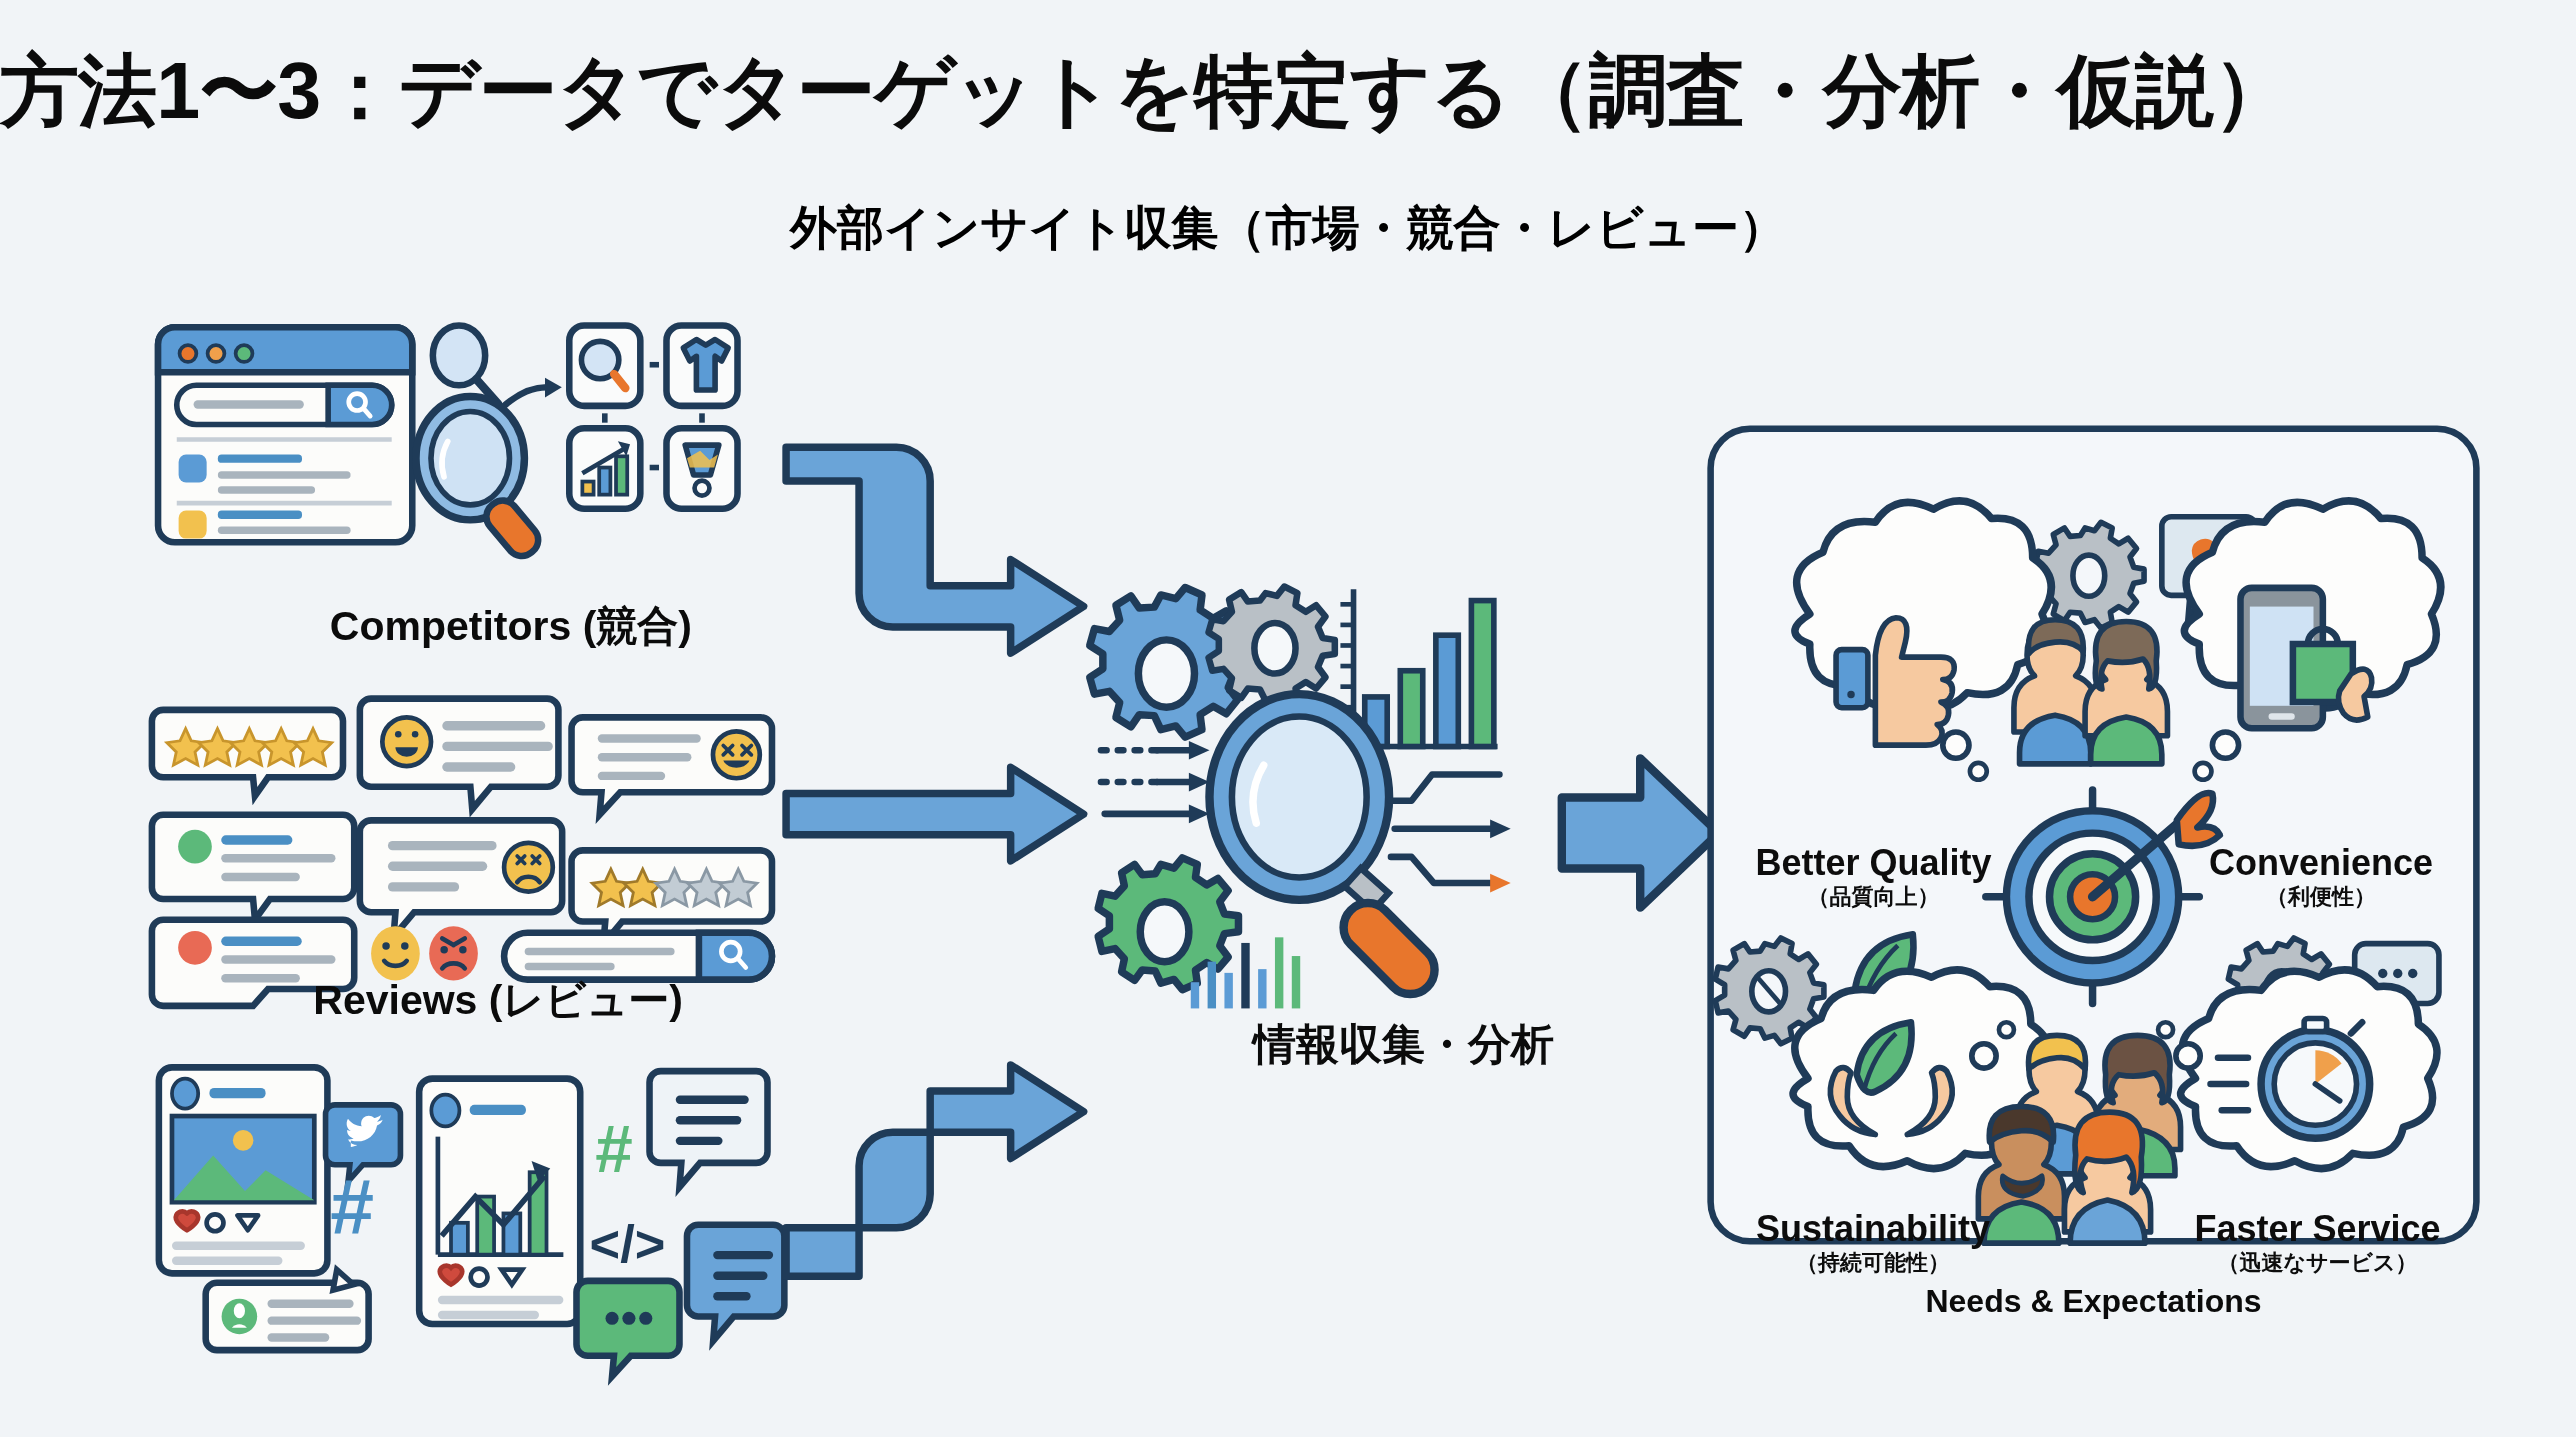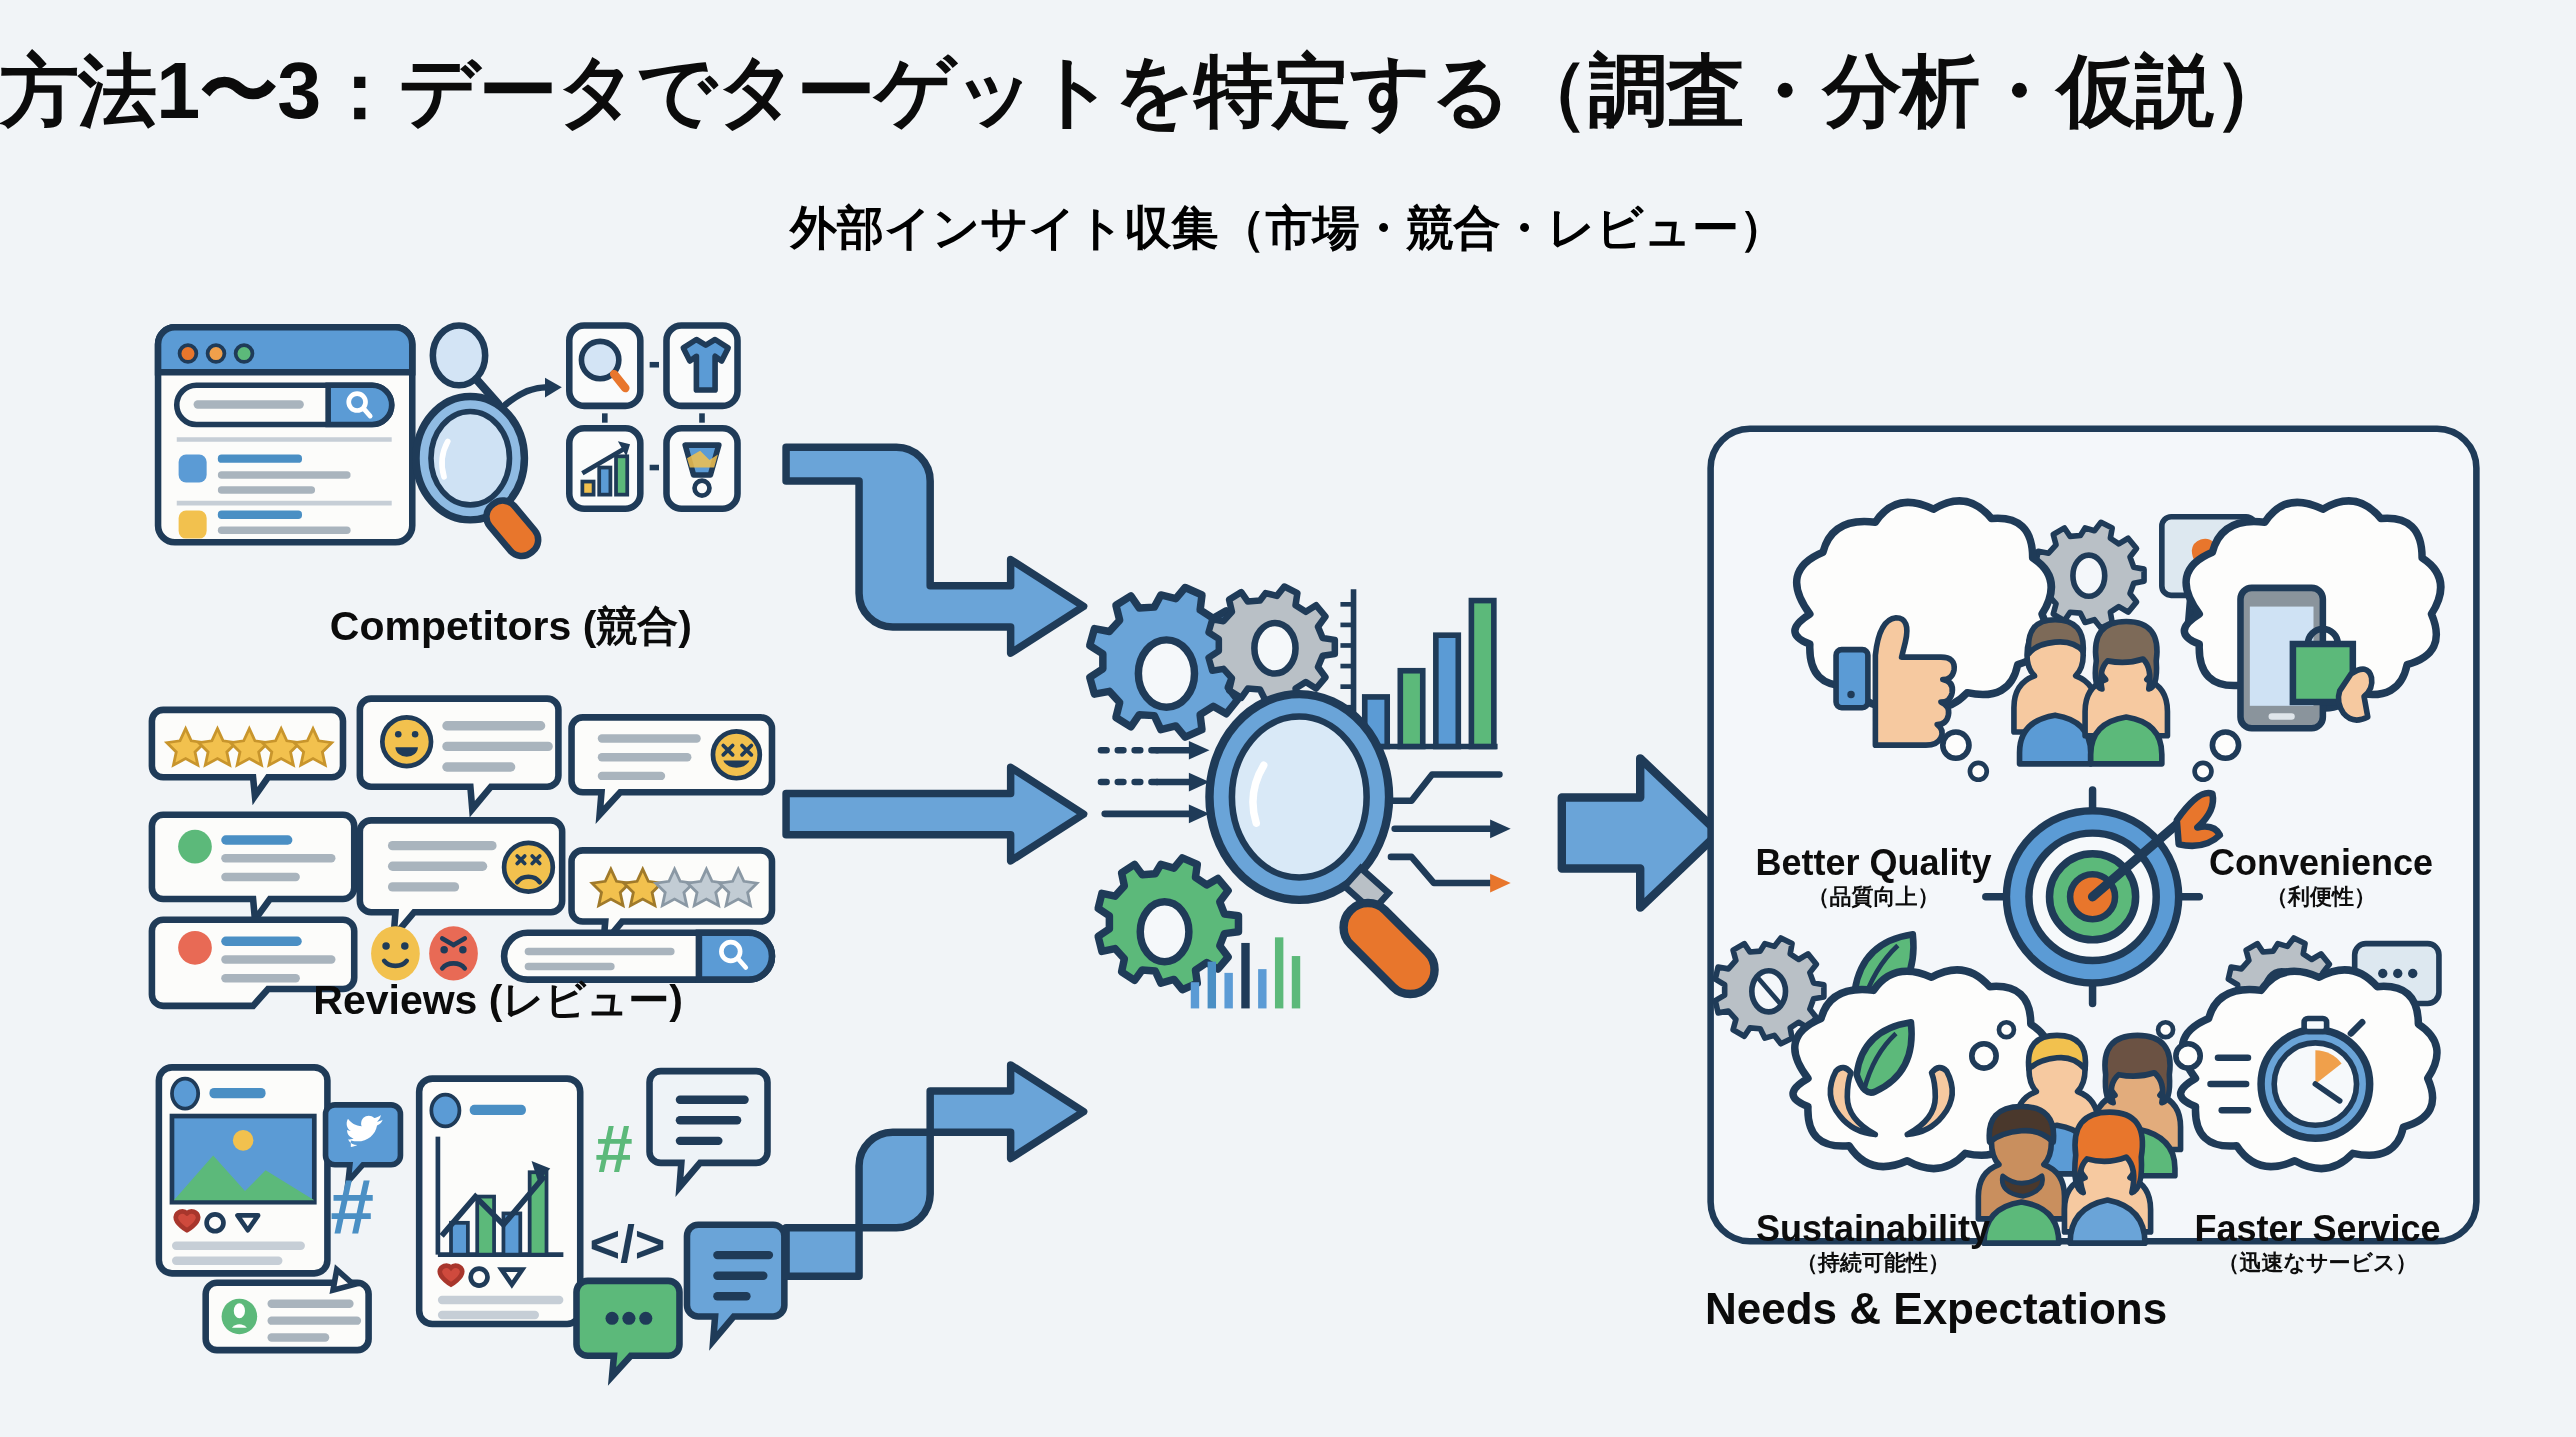--- a/index.html
+++ b/index.html
@@ -27,22 +27,22 @@
     font-size:47px;font-weight:bold;color:#000000;
     white-space:nowrap;
   }
 
   
   .src-label{
     font-size:41px;font-weight:bold;color:#0b0b0b;
     text-align:right;white-space:nowrap;
   }
   .panel-caption{
-    font-size:44px;font-weight:bold;color:#0b0b0b;
-    line-height:1.22;
+    font-size:32px;font-weight:bold;color:#0b0b0b;
+    text-align:center;line-height:1.22;
   }
   .need-label{
     font-size:36px;font-weight:bold;color:#0d0d0d;
     text-align:center;line-height:1.18;white-space:nowrap;
   }
   .need-label .jp{font-size:22px;display:block;}
   svg{display:block;overflow:visible;}
 </style>
 </head>
 <body>
@@ -399,20 +399,21 @@
         <rect x="132" y="430" width="9" height="28" fill="#5b9bd5"></rect>
         <rect x="150" y="408" width="9" height="50" fill="#4a8fc4"></rect>
         <rect x="168" y="420" width="9" height="38" fill="#5b9bd5"></rect>
         <rect x="186" y="388" width="9" height="70" fill="#1f3b58"></rect>
         <rect x="204" y="416" width="9" height="42" fill="#5b9bd5"></rect>
         <rect x="222" y="382" width="9" height="76" fill="#5cb97a"></rect>
         <rect x="240" y="402" width="9" height="56" fill="#5cb97a"></rect>
       </g>
     </svg>
   </div>
+  <div class="abs src-label" style="left:1030px;top:1016px;width:524px;font-size:43px;">情報収集・分析</div>
 
   <div class="abs" style="left:1554px;top:749px;width:178px;height:168px;">
     <svg width="178" height="168" viewBox="0 0 190 180">
       <path d="M8 52 h84 v-42 l84 80 l-84 80 v-42 h-84 z" fill="#6aa4d8" stroke="#1f3b58" stroke-width="9" stroke-linejoin="round"></path>
     </svg>
   </div>
 
   <div class="abs" style="left:1705px;top:423px;width:777px;height:824px;">
     <svg width="777" height="824" viewBox="0 0 830 880">
       <rect x="6" y="6" width="818" height="868" rx="42" fill="#f4f7fa" stroke="#1f3b58" stroke-width="7"></rect>

